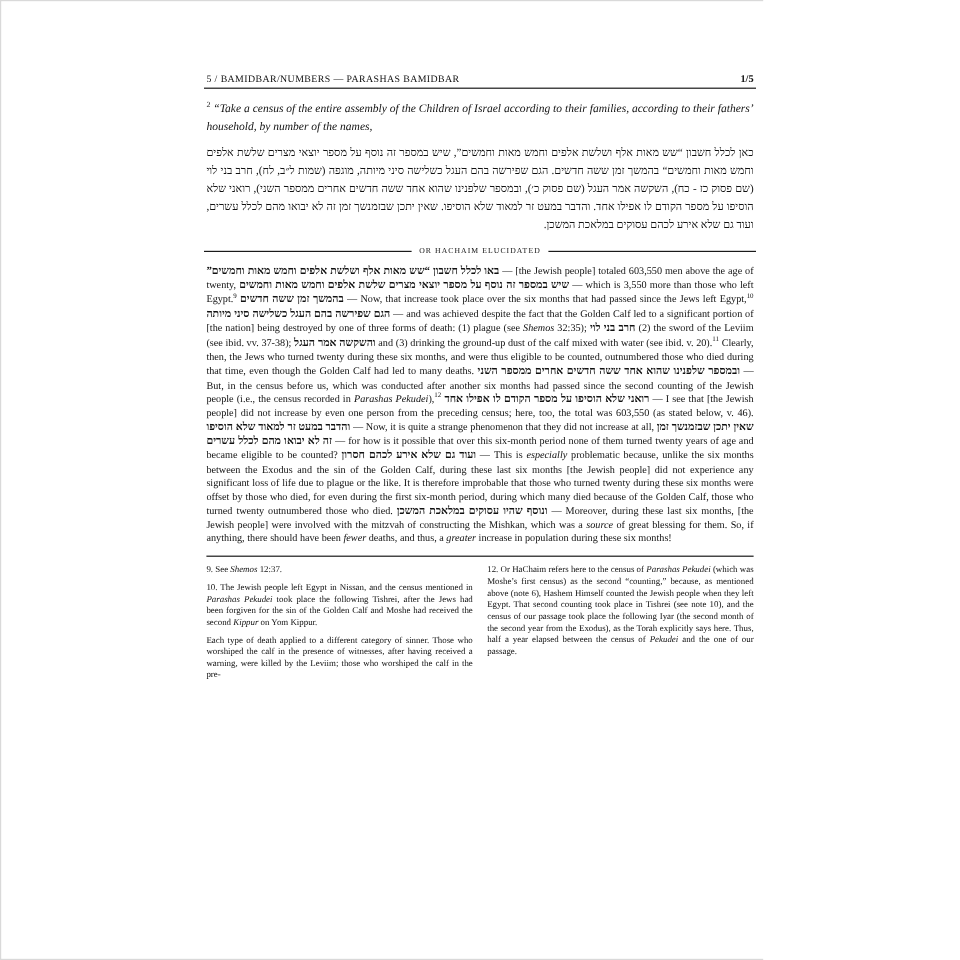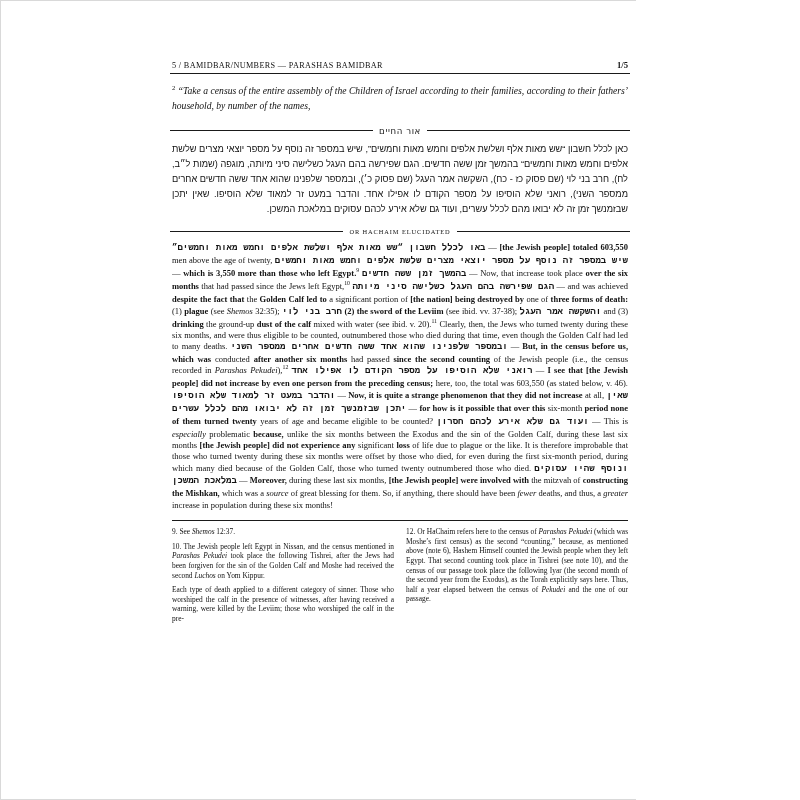--- a/index.html
+++ b/index.html
@@ -85,40 +85,40 @@
     color: #111;
     white-space: nowrap;
     font-family: "Liberation Serif", serif;
   }
   .band.small .title { font-size: 6.4px; letter-spacing: 0.9px; }
 
   
   .hebrew {
     direction: rtl;
     text-align: justify;
-    font-family: Liberation Sans, sans-serif;
+    font-family: Liberation Serif, serif;
     font-size: 9.2px;
     line-height: 1.62;
     color: #111;
     margin-top: 6px;
     padding: 0 2px;
   }
 
   
   .body {
     margin-top: 7px;
     padding: 0 2px;
     font-size: 8.5px;
     line-height: 1.33;
     text-align: justify;
     color: #111;
   }
-  .body b { font-weight: bold; }
+  .body b { font-weight: normal; }
   .body .heb {
-    font-family: Liberation Mono, monospace;
+    font-family: Liberation Serif, serif;
     font-weight: bold;
     font-size: 9px;
     direction: rtl;
     unicode-bidi: isolate;
   }
   .body i { font-style: italic; }
   sup { font-size: 5.8px; vertical-align: super; line-height: 0; }
 
   
   .fnrule {
@@ -151,42 +151,37 @@
     <div class="runhead">
       <div class="left">5 / BAMIDBAR/NUMBERS  —  PARASHAS BAMIDBAR</div>
       <div class="right">1/5</div>
     </div>
 
     <div class="verse">
       <span class="vnum">2</span>
       <span>“Take a census of the entire assembly of the Children of Israel according to their families, according to their fathers’ household, by number of the names,</span>
     </div>
 
-    <div class="band">
-      <div class="rule"></div>
-      <div class="title" style="font-family:'DejaVu Sans',sans-serif;font-size:8.6px;letter-spacing:0.6px;">אור החיים</div>
-      <div class="rule"></div>
-    </div>
 
     <div class="hebrew">כאן לכלל חשבון “שש מאות אלף ושלשת אלפים וחמש מאות וחמשים”, שיש במספר זה נוסף על מספר יוצאי מצרים שלשת אלפים וחמש מאות וחמשים“ בהמשך זמן ששה חדשים. הגם שפירשה בהם העגל כשלישה סיני מיותה, מוגפה (שמות ל״ב, לח), חרב בני לוי (שם פסוק כז ‎- כח), השקשה אמר העגל (שם פסוק כ׳), ובמספר שלפנינו שהוא אחד ששה חדשים אחרים ממספר השני), רואני שלא הוסיפו על מספר הקודם לו אפילו אחד. והדבר במעט זר למאוד שלא הוסיפו. שאין יתכן שבזמנשך זמן זה לא יבואו מהם לכלל עשרים, ועוד גם שלא אירע לכהם עסוקים במלאכת המשכן.</div>
 
     <div class="band small">
       <div class="rule"></div>
       <div class="title">OR HACHAIM ELUCIDATED</div>
       <div class="rule"></div>
     </div>
 
     <div class="body"><span class="heb">באו לכלל חשבון “שש מאות אלף ושלשת אלפים וחמש מאות וחמשים”</span> — <b>[the Jewish people] totaled 603,550</b> men above the age of twenty, <span class="heb">שיש במספר זה נוסף על מספר יוצאי מצרים שלשת אלפים וחמש מאות וחמשים</span> — <b>which is 3,550 more than those who left Egypt.</b><sup>9</sup> <span class="heb">בהמשך זמן ששה חדשים</span> — Now, that increase took place <b>over the six months</b> that had passed since the Jews left Egypt,<sup>10</sup> <span class="heb">הגם שפירשה בהם העגל כשלישה סיני מיותה</span> — and was achieved <b>despite the fact that</b> the <b>Golden Calf led to</b> a significant portion of <b>[the nation] being destroyed by</b> one of <b>three forms of death:</b> (1) <b>plague</b> (see <i>Shemos</i> 32:35); <span class="heb">חרב בני לוי</span> <b>(2) the sword of the Leviim</b> (see ibid. vv. 37-38); <span class="heb">והשקשה אמר העגל</span> and (3) <b>drinking</b> the ground-up <b>dust of the calf</b> mixed with water (see ibid. v. 20).<sup>11</sup> Clearly, then, the Jews who turned twenty during these six months, and were thus eligible to be counted, outnumbered those who died during that time, even though the Golden Calf had led to many deaths. <span class="heb">ובמספר שלפנינו שהוא אחד ששה חדשים אחרים ממספר השני</span> — <b>But, in the census before us, which was</b> conducted <b>after another six months</b> had passed <b>since the second counting</b> of the Jewish people (i.e., the census recorded in <i>Parashas Pekudei</i>),<sup>12</sup> <span class="heb">רואני שלא הוסיפו על מספר הקודם לו אפילו אחד</span> — <b>I see that [the Jewish people] did not increase by even one person from the preceding census;</b> here, too, the total was 603,550 (as stated below, v. 46). <span class="heb">והדבר במעט זר למאוד שלא הוסיפו</span> — <b>Now, it is quite a strange phenomenon that they did not increase</b> at all, <span class="heb">שאין יתכן שבזמנשך זמן זה לא יבואו מהם לכלל עשרים</span> — <b>for how is it possible that over this</b> six-month <b>period none of them turned twenty</b> years of age and became eligible to be counted? <span class="heb">ועוד גם שלא אירע לכהם חסרון</span> — This is <i>especially</i> problematic <b>because,</b> unlike the six months between the Exodus and the sin of the Golden Calf, during these last six months <b>[the Jewish people] did not experience any</b> significant <b>loss</b> of life due to plague or the like. It is therefore improbable that those who turned twenty during these six months were offset by those who died, for even during the first six-month period, during which many died because of the Golden Calf, those who turned twenty outnumbered those who died. <span class="heb">ונוסף שהיו עסוקים במלאכת המשכן</span> — <b>Moreover,</b> during these last six months, <b>[the Jewish people] were involved with</b> the mitzvah of <b>constructing the Mishkan,</b> which was a <i>source</i> of great blessing for them. So, if anything, there should have been <i>fewer</i> deaths, and thus, a <i>greater</i> increase in population during these six months!</div>
 
     <div class="fnrule"></div>
 
     <div class="notes">
       <div class="col">
           <p>9. See <i>Shemos</i> 12:37.</p>
-          <p>10. The Jewish people left Egypt in Nissan, and the census mentioned in <i>Parashas Pekudei</i> took place the following Tishrei, after the Jews had been forgiven for the sin of the Golden Calf and Moshe had received the second <i>Luchos</i> on Yom Kippur.</p>
+          <p>10. The Jewish people left Egypt in Nissan, and the census mentioned in <i>Parashas Pekudei</i> took place the following Tishrei, after the Jews had been forgiven for the sin of the Golden Calf and Moshe had received the second <i>Kippur</i> on Yom Kippur.</p>
           <p>Each type of death applied to a different category of sinner. Those who worshiped the calf in the presence of witnesses, after having received a warning, were killed by the Leviim; those who worshiped the calf in the pre-</p>
         </div>
       <div class="col">
           <p>12. Or HaChaim refers here to the census of <i>Parashas Pekudei</i> (which was Moshe’s first census) as the second “counting,” because, as mentioned above (note 6), Hashem Himself counted the Jewish people when they left Egypt. That second counting took place in Tishrei (see note 10), and the census of our passage took place the following Iyar (the second month of the second year from the Exodus), as the Torah explicitly says here. Thus, half a year elapsed between the census of <i>Pekudei</i> and the one of our passage.</p>
         </div>
     </div>
 
   </div>
 </div>
 

